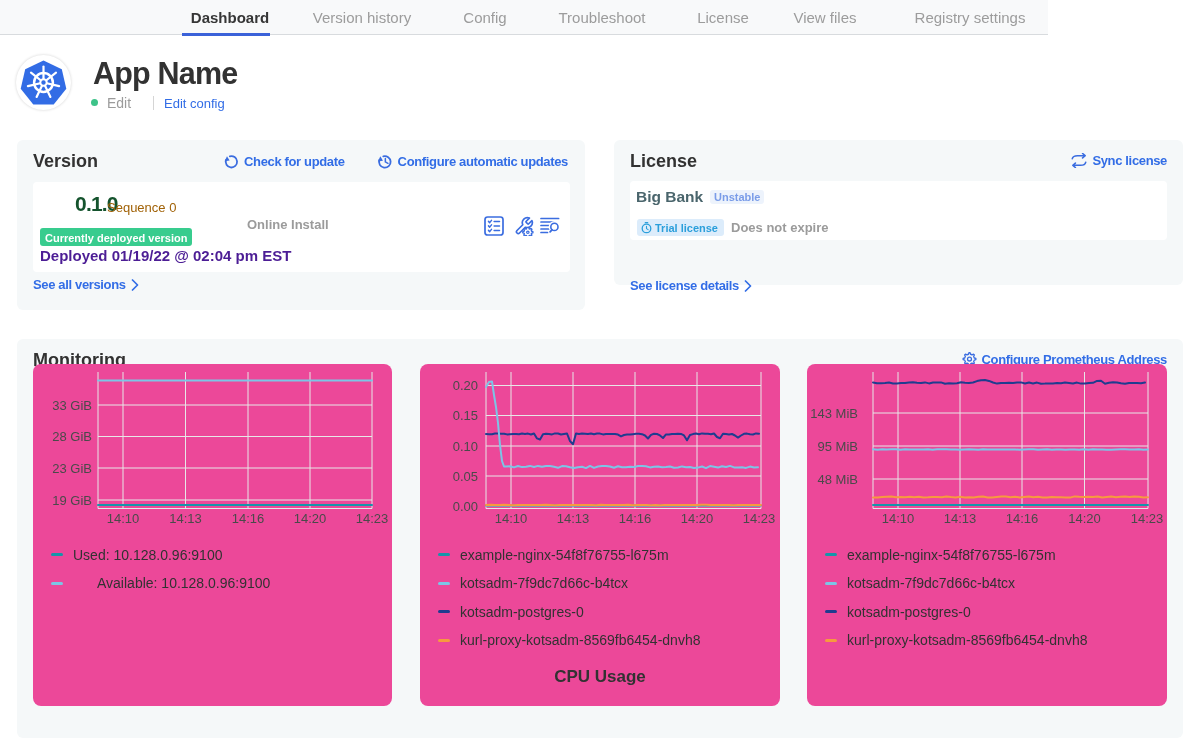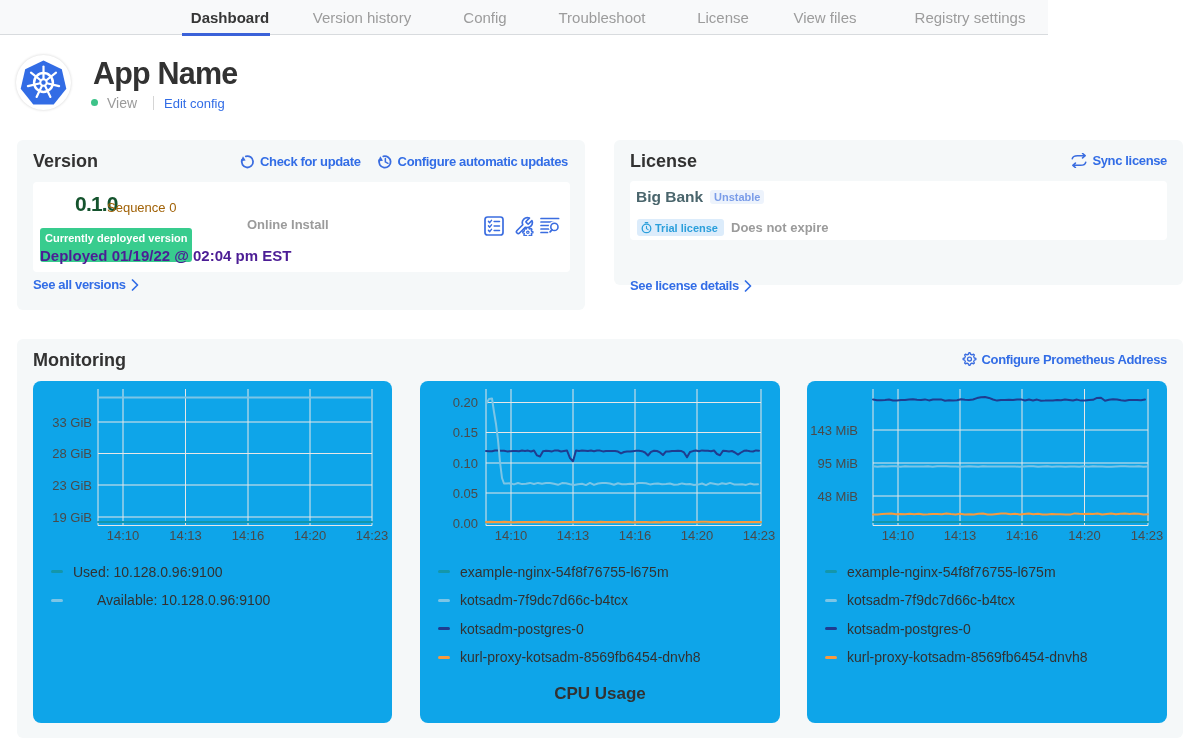--- a/index.html
+++ b/index.html
@@ -17,21 +17,21 @@
 .ready-dot { position:absolute; left:91px; top:99px; width:7px; height:7px; border-radius:50%; background:#3dc389; }
 .ready { position:absolute; left:107px; top:95px; font-size:14px; color:#9b9b9b; }
 .vdiv { position:absolute; left:153px; top:96px; width:1px; height:14px; background:#d5d5d5; }
 .editcfg { position:absolute; left:164px; top:96px; font-size:13px; font-weight:400; color:#326de6; }
 .card { position:absolute; background:#f5f8f9; border-radius:6px; }
 .card h2 { font-size:18px; color:#323232; position:absolute; }
 .wbox { position:absolute; background:#fff; border-radius:4px; }
 .vcard { left:17px; top:140px; width:568px; height:170px; }
 .lcard { left:614px; top:140px; width:569px; height:145px; }
 .mcard { left:17px; top:339px; width:1166px; height:399px; }
-.chart-card { position:absolute; background:#0ea5e9; border-radius:8px; top:42px; height:342px; }
+.chart-card { position:absolute; background:#ec4899; border-radius:8px; top:25px; height:342px; }
 </style>
 </head>
 <body>
 <div class="nav">
   <span class="tab active" style="left:230px;">Dashboard</span>
   <span class="tab" style="left:362px;">Version history</span>
   <span class="tab" style="left:485px;">Config</span>
   <span class="tab" style="left:602px;">Troubleshoot</span>
   <span class="tab" style="left:723px;">License</span>
   <span class="tab" style="left:825px;">View files</span>
@@ -50,47 +50,47 @@
       <line x1="27.5" y1="27.5" x2="20.6" y2="41.9"></line>
       <line x1="27.5" y1="27.5" x2="11.9" y2="31.1"></line>
       <line x1="27.5" y1="27.5" x2="15.0" y2="17.7"></line>
     </g>
     <circle cx="27.5" cy="27.5" r="9.4" fill="none" stroke="#fff" stroke-width="2.5"></circle>
     <circle cx="27.5" cy="27.5" r="3.2" fill="#326ce5" stroke="#fff" stroke-width="2"></circle>
   </svg>
 </div>
 <div class="appname">App Name</div>
 <div class="ready-dot"></div>
-<div class="ready">View</div>
+<div class="ready">Edit</div>
 <div class="vdiv"></div>
 <div class="editcfg">Edit config</div>
 
 <div class="card vcard">
   <h2 style="left:16px; top:11px;">Version</h2>
-  <div class="abs ilink" style="right:17px; top:13px; gap:16px;">
+  <div class="abs ilink" style="right:17px; top:13px; gap:32px;">
     <div class="link ilink">
         <svg width="15" height="16" viewBox="0 0 15 16" style="flex:none;">
 <path d="M5.8 3.3 A5.7 5.7 0 1 1 2.0 6.9" fill="none" stroke="#3b6de0" stroke-width="1.8" stroke-linecap="round"></path>
 <polygon points="0.6,8.3 5.6,7.6 3.0,3.2" fill="#3b6de0"></polygon>
 </svg>
         <span>Check for update</span>
       </div>
     <div class="link ilink">
         <svg width="16" height="16" viewBox="0 0 15.5 16" style="flex:none;">
 <path d="M6.0 3.3 A5.8 5.8 0 1 1 2.1 6.9" fill="none" stroke="#3b6de0" stroke-width="1.8" stroke-linecap="round"></path>
 <polygon points="0.6,8.4 5.7,7.7 3.1,3.2" fill="#3b6de0"></polygon>
 <path d="M8.1 5.6 L8.1 8.9 L10.7 10.3" fill="none" stroke="#3b6de0" stroke-width="1.5" stroke-linecap="round" stroke-linejoin="round"></path>
 </svg>
         <span>Configure automatic updates</span>
       </div>
   </div>
   <div class="wbox" style="left:16px; top:42px; width:537px; height:90px;"></div>
   <div class="abs" style="left:22px; top:52px; font-size:21px; font-weight:700; color:#14532d; letter-spacing:-0.8px;margin-left:36px;">0.1.0</div>
   <div class="abs" style="left:90px; top:60px; font-size:13px; color:#a16207;">Sequence 0</div>
-  <div class="abs" style="left:23px; top:88px; height:34px; line-height:18px; padding:0 5px; border-radius:3px; background:#38cc8e; color:#fff; font-size:11px; font-weight:700; padding-top:0.5px;">Currently deployed version</div>
+  <div class="abs" style="left:23px; top:88px; height:18px; line-height:18px; padding:0 5px; border-radius:3px; background:#38cc8e; color:#fff; font-size:11px; font-weight:700; padding-top:0.5px;">Currently deployed version</div>
   <div class="abs" style="left:23px; top:107px; font-size:15px; font-weight:600; color:#4c1d95;">Deployed 01/19/22 @ 02:04 pm EST</div>
   <div class="abs" style="left:230px; top:77px; font-size:13px; font-weight:700; color:#9b9b9b;">Online Install</div>
   <div class="abs" style="left:467px; top:76px;"><svg width="20" height="20" viewBox="0 0 20 20">
 <rect x="1" y="1" width="18" height="18" rx="2.6" fill="none" stroke="#3b6de0" stroke-width="1.7"></rect>
 <g stroke="#3b6de0" stroke-width="1.5" fill="none" stroke-linecap="round" stroke-linejoin="round">
 <path d="M4.5 5.4 L5.7 6.6 L7.5 4.4"></path>
 <path d="M4.5 9.9 L5.7 11.1 L7.5 8.9"></path>
 <path d="M4.5 14.4 L5.7 15.6 L7.5 13.4"></path>
 <line x1="10.1" y1="5.6" x2="15.5" y2="5.6"></line>
 <line x1="10.1" y1="10.1" x2="15.5" y2="10.1"></line>

